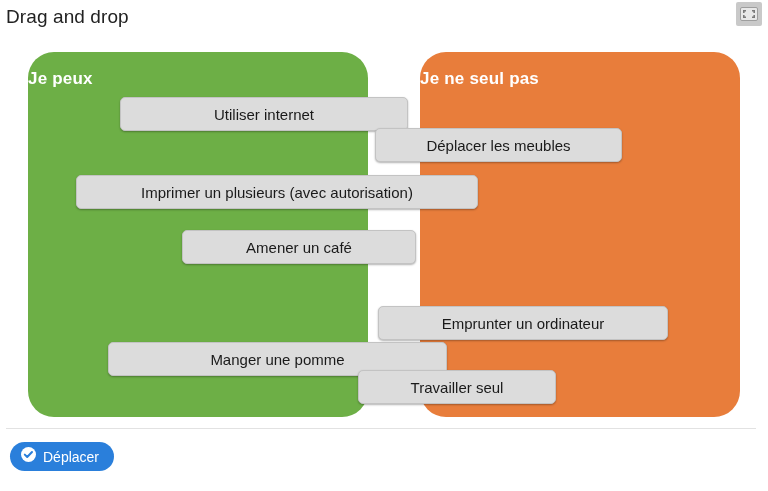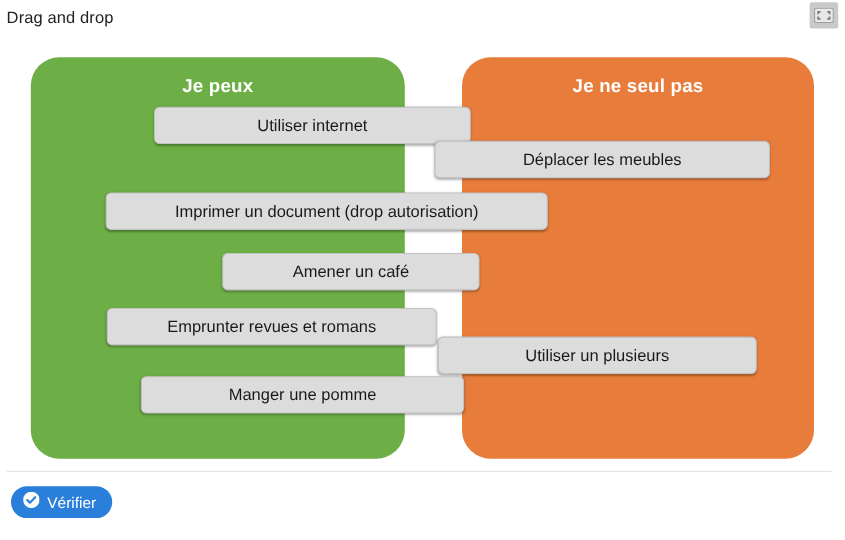--- a/index.html
+++ b/index.html
@@ -14,21 +14,21 @@
     overflow: hidden;
     font-family: "Liberation Sans", sans-serif;
     -webkit-font-smoothing: antialiased;
   }
 
   
   .exercise-title {
     position: absolute;
     left: 6px;
     top: 8px;
-    font-size: 15px;
+    font-size: 19px;
     color: #222222;
     line-height: 18px;
     letter-spacing: 0.1px;
   }
 
   .fullscreen-button {
     position: absolute;
     right: 6px;
     top: 2px;
     width: 26px;
@@ -65,21 +65,20 @@
   .zone-cannot {
     left: 420px;
     width: 320px;
     background: #E87D3B;
   }
   .zone-label {
     position: absolute;
     top: 17px;
     left: 0;
     right: 0;
-    text-align: center;
     color: #ffffff;
     font-size: 17px;
     font-weight: bold;
     letter-spacing: 0.2px;
   }
 
   
   .chip {
     position: absolute;
     height: 34px;
@@ -88,21 +87,20 @@
     border-radius: 5px;
     box-shadow: 0 1px 2px rgba(0,0,0,0.30);
     display: flex;
     align-items: center;
     justify-content: center;
     font-size: 15px;
     color: #1a1a1a;
     cursor: move;
     box-sizing: border-box;
     white-space: nowrap;
-    margin-left: 20px;
   }
 
   
   .divider {
     position: absolute;
     left: 6px;
     top: 428px;
     width: 750px;
     height: 1px;
     background: #e2e2e2;
@@ -150,39 +148,39 @@
   <div class="zone zone-can">
     <div class="zone-label">Je peux</div>
   </div>
 
   <div class="zone zone-cannot">
     <div class="zone-label">Je ne seul pas</div>
   </div>
 
   <div class="chip" style="left:120px; top:57px; width:288px;">Utiliser internet</div>
 
-  <div class="chip" style="left:375px; top:88px; width:305px;">Déplacer les meubles</div>
+  <div class="chip" style="left:375px; top:88px; width:247px;">Déplacer les meubles</div>
 
-  <div class="chip" style="left:76px; top:135px; width:402px;">Imprimer un document (drop autorisation)</div>
+  <div class="chip" style="left:76px; top:135px; width:402px;">Imprimer un plusieurs (avec autorisation)</div>
 
   <div class="chip" style="left:182px; top:190px; width:234px;">Amener un café</div>
 
 
-  <div class="chip" style="left:77px; top:240px; width:300px;">Emprunter revues et romans</div>
 
-  <div class="chip" style="left:378px; top:266px; width:290px;">Utiliser un plusieurs</div>
+  <div class="chip" style="left:378px; top:266px; width:290px;">Emprunter un ordinateur</div>
 
-  <div class="chip" style="left:108px; top:302px; width:294px;">Manger une pomme</div>
+  <div class="chip" style="left:108px; top:302px; width:339px;">Manger une pomme</div>
 
+  <div class="chip" style="left:358px; top:330px; width:198px;">Travailler seul</div>
 
 </div>
 
 <div class="divider"></div>
 
 <div class="verify-button">
   <span class="check-icon">
     <svg width="15" height="15" viewBox="0 0 15 15">
       <circle cx="7.5" cy="7.5" r="7.5" fill="#ffffff"></circle>
       <path d="M3.8 7.6l2.4 2.4 4.8-5" fill="none" stroke="#2a7fdb" stroke-width="2" stroke-linecap="round" stroke-linejoin="round"></path>
     </svg>
   </span>
-  <span class="label">Vérifier</span>
+  <span class="label">Déplacer</span>
 </div>
 
 </body></html>

